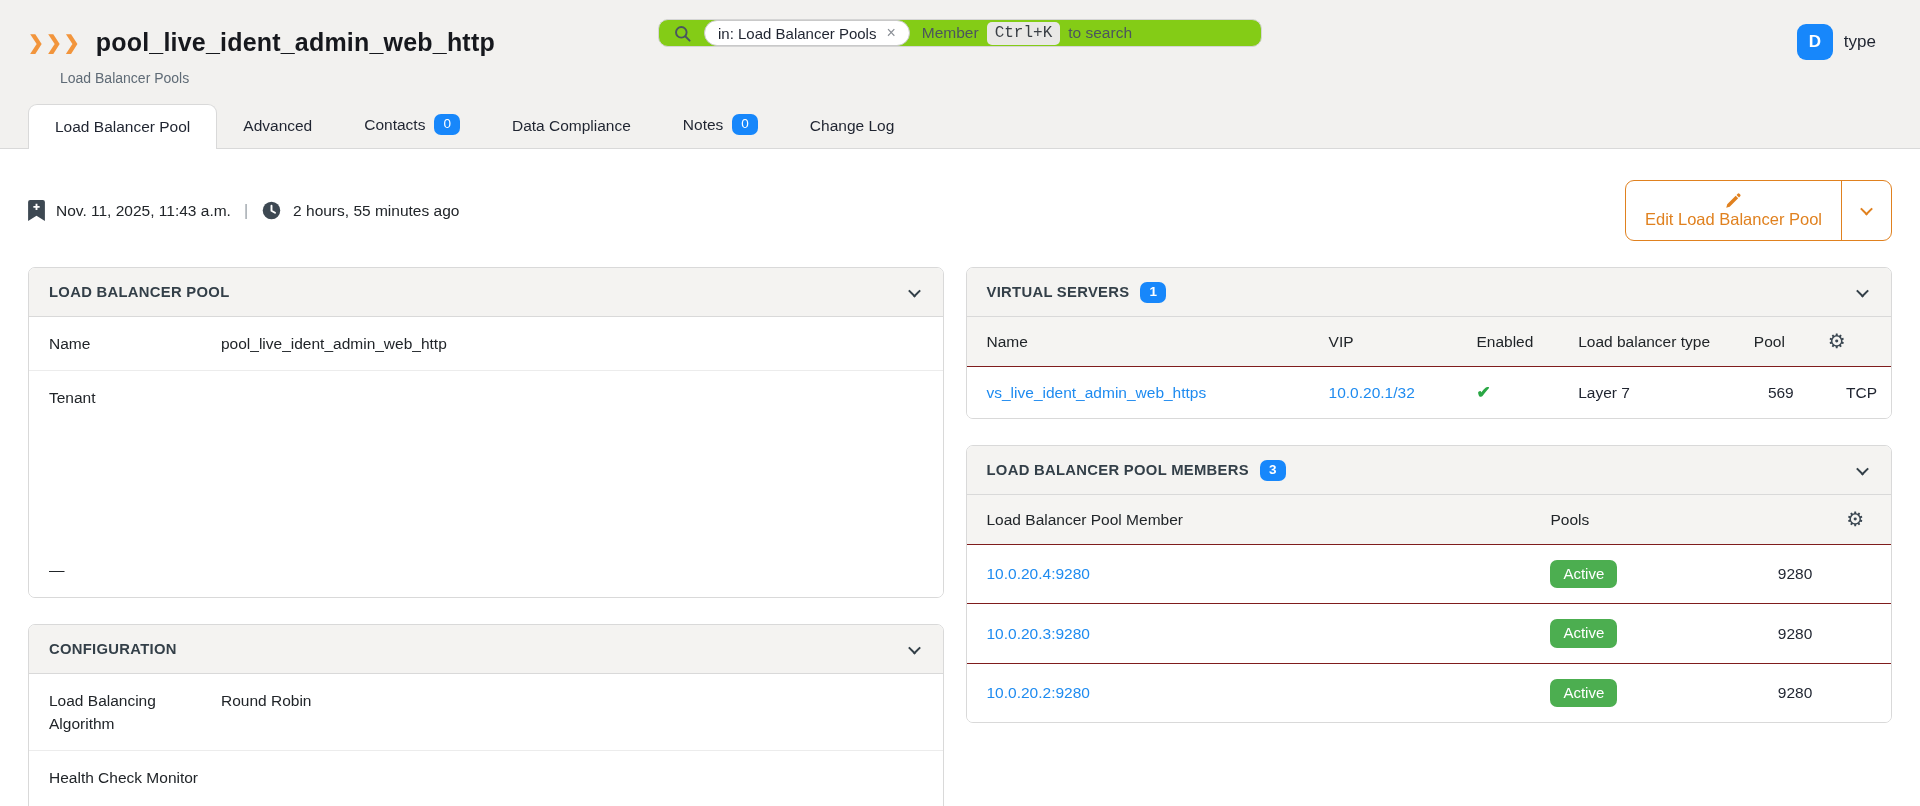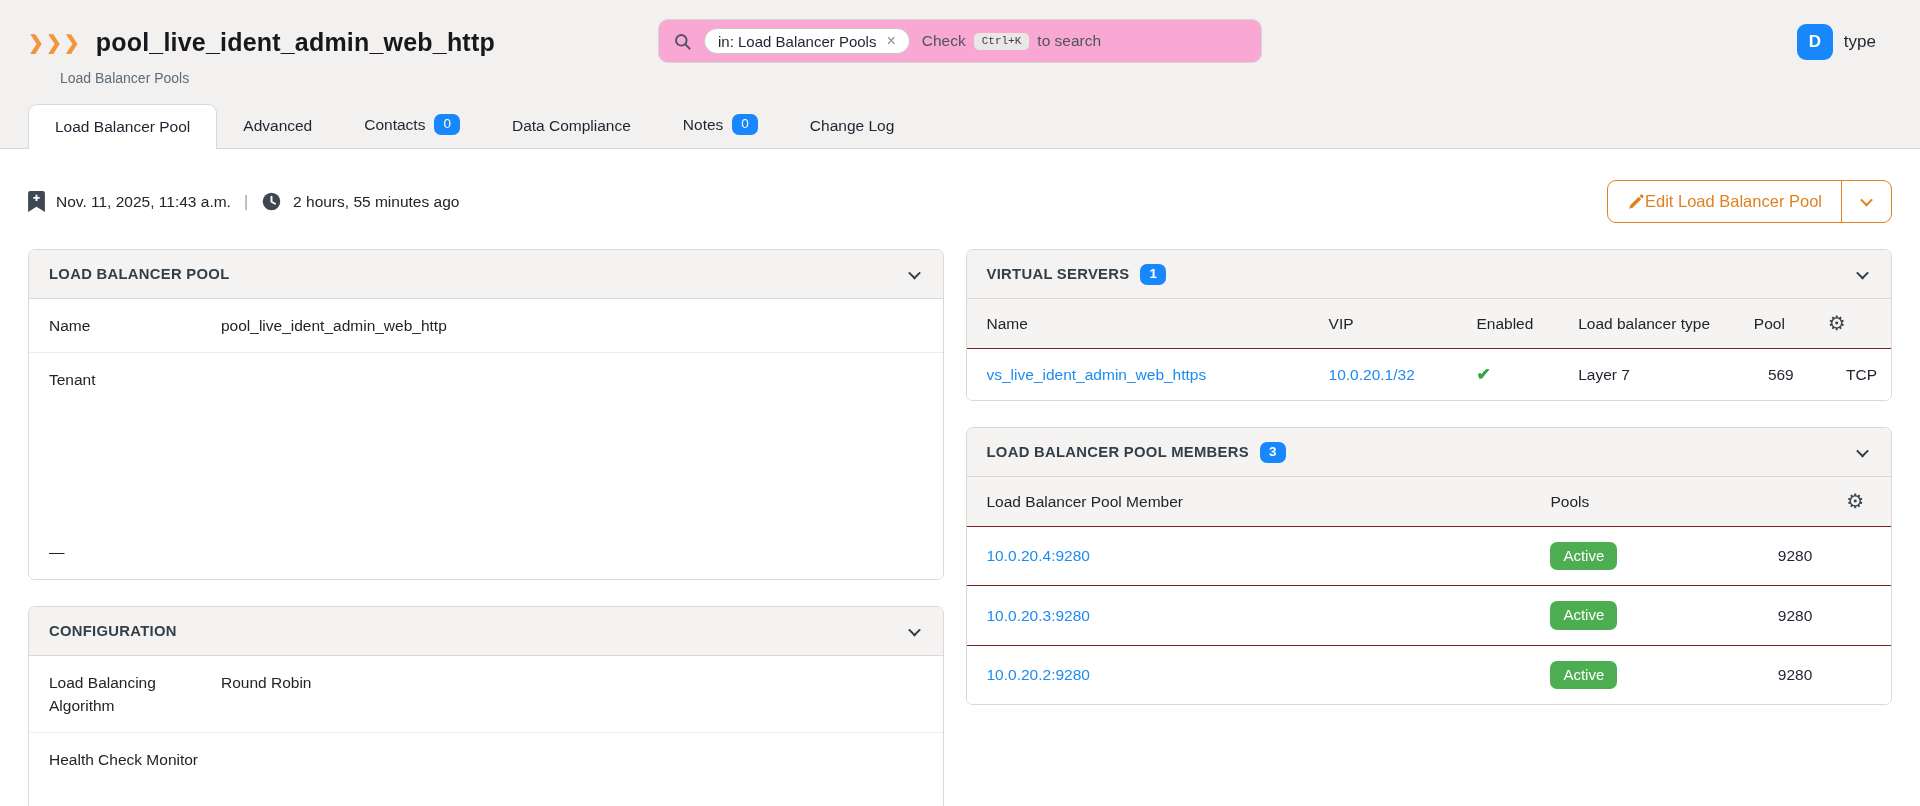--- a/index.html
+++ b/index.html
@@ -25,35 +25,35 @@
     font-weight: bold;
     font-size: 19px;
     letter-spacing: 2px;
     margin-right: 14px;
     user-select: none;
   }
   .page-title { font-size: 25px; font-weight: bold; color: #16181d; letter-spacing: 0.2px; }
 
   .search-bar {
     position: absolute; left: 50%; top: 19px; transform: translateX(-50%);
-    width: 604px; height: 44px;
-    background: #f9a8d4; border: 1px solid #d5d5d5; border-radius: 10px;
+    width: 604px; height: 28px;
+    background: #84cc16; border: 1px solid #d5d5d5; border-radius: 10px;
     display: flex; align-items: center; gap: 12px; padding: 0 14px;
     cursor: text;
   }
   .search-chip {
     display: inline-flex; align-items: center; gap: 10px;
     border: 1px solid #c9c9c9; border-radius: 15px;
     padding: 3px 13px; background: #fff; font-size: 15px; white-space: nowrap;
   }
   .chip-x { color: #8a8f96; font-size: 16px; cursor: pointer; }
   .search-hint { color: #4c555e; font-size: 15.5px; display: inline-flex; align-items: center; gap: 8px; white-space: nowrap; }
   .kbd {
     background: #e9e8e6; border-radius: 5px; padding: 2px 8px 3px;
-    font-family: "Liberation Mono", monospace; font-size: 11px; color: #3a3f45;
+    font-family: "Liberation Mono", monospace; font-size: 16px; color: #3a3f45;
   }
 
   .user-chip {
     position: absolute; right: 44px; top: 24px;
     display: flex; align-items: center; gap: 11px; cursor: pointer;
   }
   .avatar {
     width: 36px; height: 36px; border-radius: 9px;
     background: var(--badge-blue, #1787fb); color: #fff;
     font-weight: bold; font-size: 17px;
@@ -87,21 +87,21 @@
   .meta-divider { color: #9aa1a8; margin: 0 2px; font-size: 16px; }
   .icon-svg { display: inline-flex; vertical-align: middle; }
 
   .edit-split {
     display: inline-flex; align-items: stretch;
     border: 1.5px solid var(--accent-orange, #e0811f); border-radius: 9px;
     color: var(--accent-orange, #e0811f); background: #fff; overflow: hidden;
   }
   .edit-main {
     display: inline-flex; align-items: center; 
-    padding: 11px 19px; font-size: 16.5px; cursor: pointer; white-space: nowrap;
+    padding: 11px 19px; font-size: 16.5px; cursor: pointer; white-space: nowrap; flex-direction: column;
   }
   .edit-caret {
     border-left: 1.5px solid var(--accent-orange, #e0811f);
     padding: 0 20px; display: flex; align-items: center; cursor: pointer;
   }
   .chev {
     width: 9px; height: 9px;
     border-right: 2px solid currentColor; border-bottom: 2px solid currentColor;
     transform: rotate(45deg) translate(-1px,-1px);
     display: inline-block;
@@ -162,21 +162,21 @@
       <svg width="19" height="19" viewBox="0 0 24 24" fill="none" stroke="#4a5560" stroke-width="2.4" stroke-linecap="round">
         <circle cx="10.5" cy="10.5" r="6.7"></circle>
           <line x1="15.8" y1="15.8" x2="21" y2="21"></line>
       </svg>
     </span>
     <span class="search-chip">
       <span>in: Load Balancer Pools</span>
       <span class="chip-x">×</span>
     </span>
     <span class="search-hint">
-      <span>Check</span>
+      <span>Member</span>
       <span class="kbd">Ctrl+K</span>
       <span>to search</span>
     </span>
   </div>
 
   <div class="user-chip">
     <span class="avatar">D</span>
     <span class="user-name">type</span>
   </div>
 

